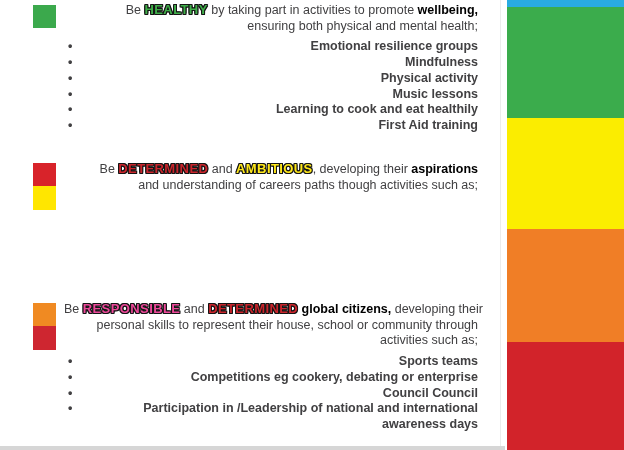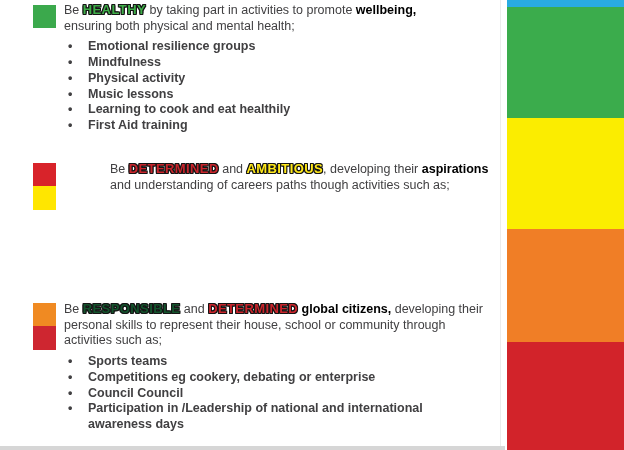--- a/index.html
+++ b/index.html
@@ -4,20 +4,21 @@
 <style>
   html, body { margin: 0; padding: 0; }
   .page {
     position: relative;
     width: 624px;
     height: 450px;
     background: #ffffff;
     overflow: hidden;
     font-family: "Liberation Sans", sans-serif;
     color: #414042;
+    text-align: right;
   }
 
   
   .color-bar { position: absolute; left: 507px; top: 0; width: 117px; height: 450px; }
   .bar-seg { position: absolute; left: 0; width: 100%; }
   .seg-blue   { top: 0;     height: 7px;   background: #29ABE2; }
   .seg-green  { top: 7px;   height: 111px; background: #3BAC4C; }
   .seg-yellow { top: 118px; height: 111px; background: #FBED00; }
   .seg-orange { top: 229px; height: 113px; background: #F07E26; }
   .seg-red    { top: 342px; height: 108px; background: #D2232A; }
@@ -30,40 +31,40 @@
   .sq { position: absolute; width: 23px; height: 23px; left: 33px; }
   .sq-green-1  { top: 5px;   background: #3BA94C; }
   .sq-red-2    { top: 163px; background: #D8232A; }
   .sq-yellow-2 { top: 186px; background: #FFE600; height: 24px; }
   .sq-orange-3 { top: 303px; background: #F08A22; }
   .sq-red-3    { top: 326px; background: #CE2630; height: 24px; }
 
   
   .tb { position: absolute; left: 64px; width: 414px; font-size: 12.5px; line-height: 15.7px; }
   .tb-1 { top: 2px; }
-  .tb-2 { top: 161px; margin-left: 46px; }
+  .tb-2 { top: 161px; }
   .tb-3 { top: 301px; }
 
   .h-line { display: block; white-space: nowrap; }
   .b { font-weight: bold; color: #000000; }
 
   .wa {
     font-weight: bold;
     font-size: 13px;
     letter-spacing: 0.4px;
     text-shadow:
       -1px -1px 0 #151515, 1px -1px 0 #151515,
       -1px  1px 0 #151515, 1px  1px 0 #151515,
        0   -1px 0 #151515, 0    1px 0 #151515,
       -1px  0   0 #151515, 1px  0   0 #151515;
   }
   .wa-green  { color: #3FAE49; }
   .wa-red    { color: #C9252C; }
   .wa-yellow { color: #FFE81A; }
-  .wa-orange { color: #14532d; margin-top: 22px; }
+  .wa-orange { color: #ec4899; margin-top: 22px; }
 
   ul.bullets { list-style: none; margin: 5px 0 0 0; padding: 0; }
   ul.bullets li { position: relative; padding-left: 24px; font-weight: bold; }
   ul.bullets li::before { content: "\2022"; position: absolute; left: 4px; top: 0; }
 </style>
 </head>
 <body>
 
 <div class="page">
 

